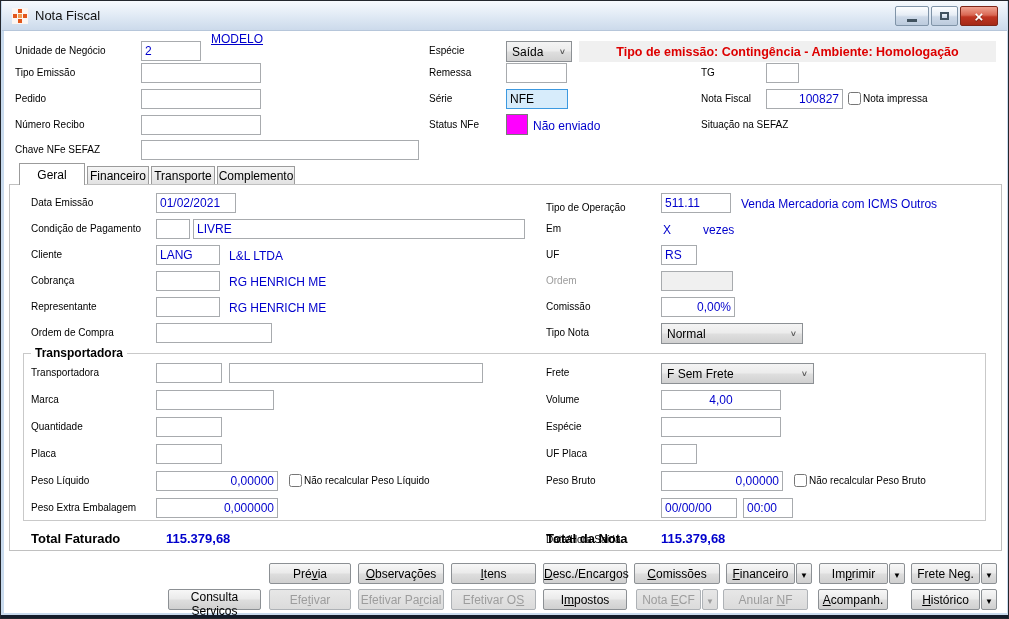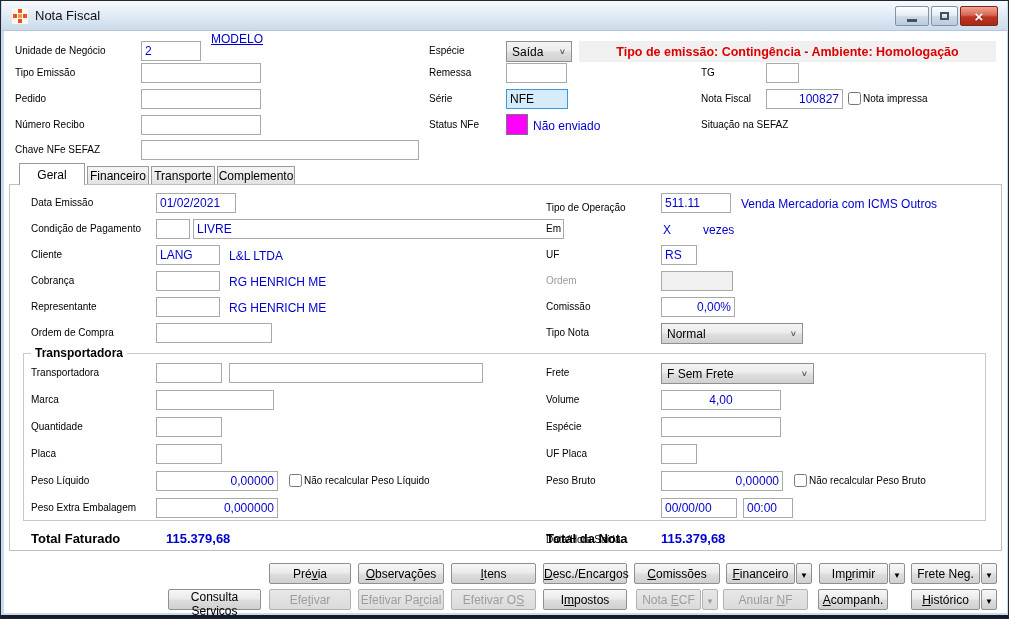--- a/index.html
+++ b/index.html
@@ -139,21 +139,21 @@
   <div class="panel"></div>
   <div class="tab active" style="left:18px;width:66px;">Geral</div>
   <div class="tab" style="left:86px;width:62px;">Financeiro</div>
   <div class="tab" style="left:150px;width:64px;">Transporte</div>
   <div class="tab" style="left:216px;width:78px;">Complemento</div>
 
   <span class="lbl" style="left:30px;top:196px;">Data Emissão</span>
   <input class="inp" style="left: 155px; top: 192px; width: 80px;" value="01/02/2021">
   <span class="lbl" style="left:30px;top:222px;">Condição de Pagamento</span>
   <input class="inp" style="left: 155px; top: 218px; width: 34px;" value="">
-  <input class="inp" style="left: 192px; top: 218px; width: 371px;" value="LIVRE">
+  <input class="inp" style="left: 192px; top: 218px; width: 332px;" value="LIVRE">
   <span class="lbl" style="left:30px;top:248px;">Cliente</span>
   <input class="inp" style="left: 155px; top: 244px; width: 64px;" value="LANG">
   <span class="val" style="left:228px;top:248px;">L&amp;L LTDA</span>
   <span class="lbl" style="left:30px;top:274px;">Cobrança</span>
   <input class="inp" style="left: 155px; top: 270px; width: 64px;" value="">
   <span class="val" style="left:228px;top:274px;">RG HENRICH ME</span>
   <span class="lbl" style="left:30px;top:300px;">Representante</span>
   <input class="inp" style="left: 155px; top: 296px; width: 64px;" value="">
   <span class="val" style="left:228px;top:300px;">RG HENRICH ME</span>
   <span class="lbl" style="left:30px;top:326px;">Ordem de Compra</span>

